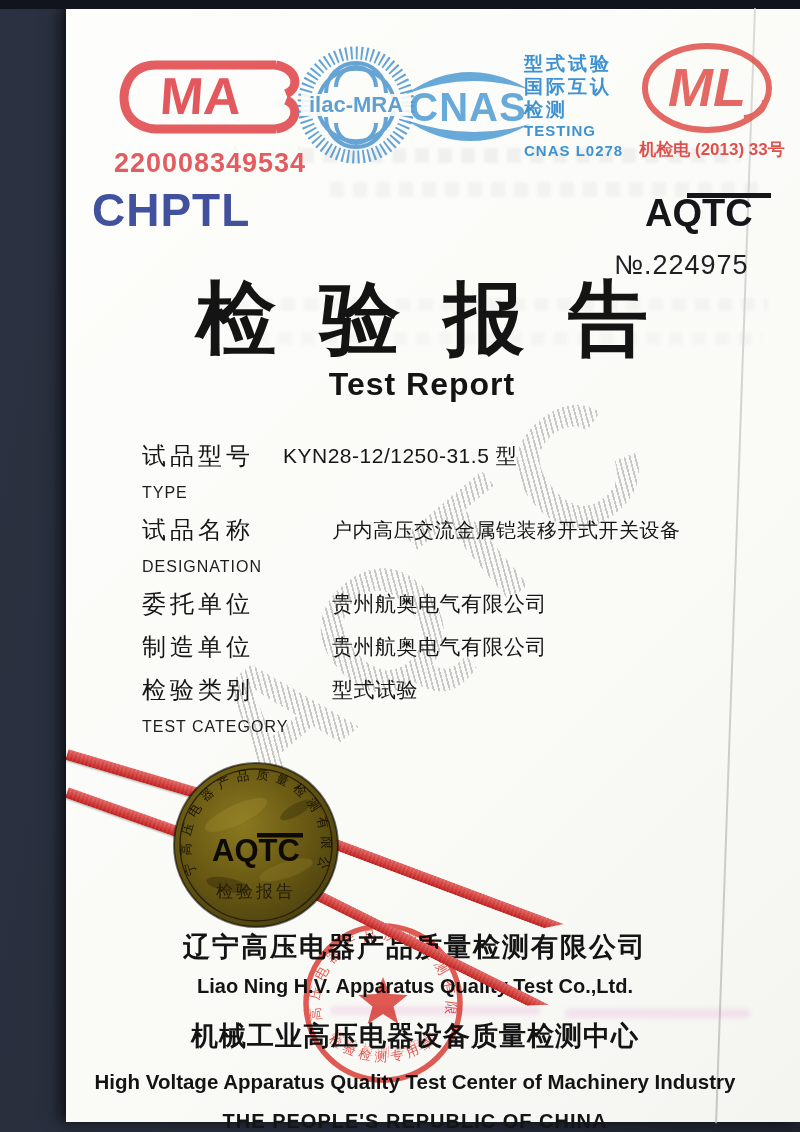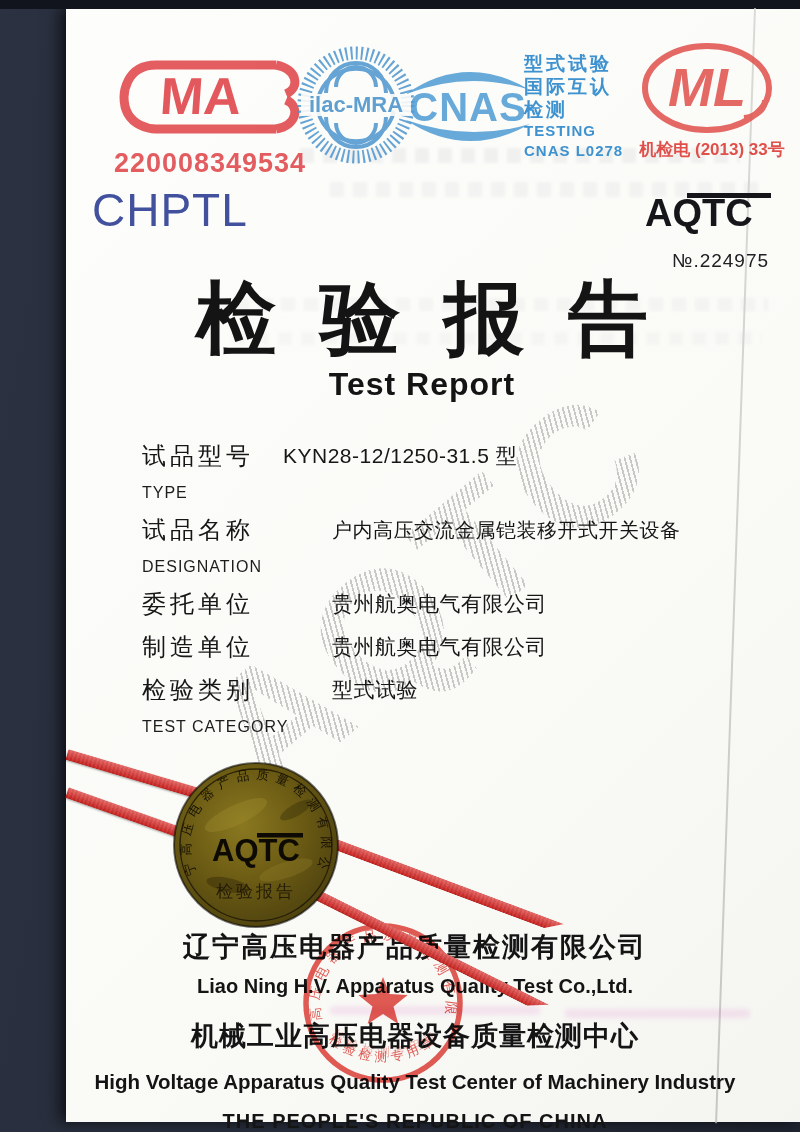--- a/index.html
+++ b/index.html
@@ -16,26 +16,26 @@
   .bleed{position:absolute;filter:blur(1.5px);z-index:1;
         background:repeating-linear-gradient(90deg, rgba(95,95,120,.20) 0 14px, transparent 14px 23px);}
   
   .stamp{position:absolute;z-index:3;}
   .cnas-col{position:absolute;left:524px;top:52px;z-index:3;color:#3e92d0;font-weight:bold;}
   .cnas-col .zh{font-size:19px;line-height:23px;letter-spacing:3px;}
   .cnas-col .en{font-size:15px;line-height:20px;letter-spacing:1px;}
   .ml-caption{position:absolute;left:622px;top:138px;width:180px;text-align:center;z-index:3;
         color:#e0504b;font-weight:bold;font-size:17px;}
   .chptl{position:absolute;left:92px;top:183px;z-index:3;color:#42519e;
-        font-size:46px;font-weight:400;letter-spacing:1px;}
+        font-size:46px;font-weight:700;letter-spacing:1px;}
   .aqtc{position:absolute;left:645px;top:192px;z-index:3;color:#15151a;
         font-size:38px;font-weight:900;letter-spacing:0;}
   .aqtc .bar{position:absolute;left:42px;top:1px;width:84px;height:5px;background:#15151a;}
-  .report-no{position:absolute;left:672px;top:250px;z-index:3;color:#202024;
-        font-size:19px;letter-spacing:1px;}
+  .report-no{position:absolute;left:614px;top:250px;z-index:3;color:#202024;
+        font-size:27px;letter-spacing:1px;}
   .title-wrap{position:absolute;left:66px;top:276px;width:712px;text-align:center;z-index:3;color:#141414;}
   .title-zh{font-size:80px;font-weight:900;letter-spacing:44px;padding-left:44px;line-height:86px;}
   .title-en{font-size:32px;font-weight:bold;letter-spacing:1px;margin-top:4px;}
   
   .watermark{position:absolute;left:110px;top:410px;width:640px;height:360px;z-index:1;
         display:flex;align-items:center;justify-content:center;
         transform:rotate(-40deg);opacity:.42;}
   .watermark span{font-size:170px;font-weight:800;letter-spacing:10px;color:transparent;
         background:repeating-linear-gradient(115deg, rgba(110,110,112,.85) 0 1.8px, rgba(255,255,255,0) 1.8px 5.2px);
         -webkit-background-clip:text;background-clip:text;}

